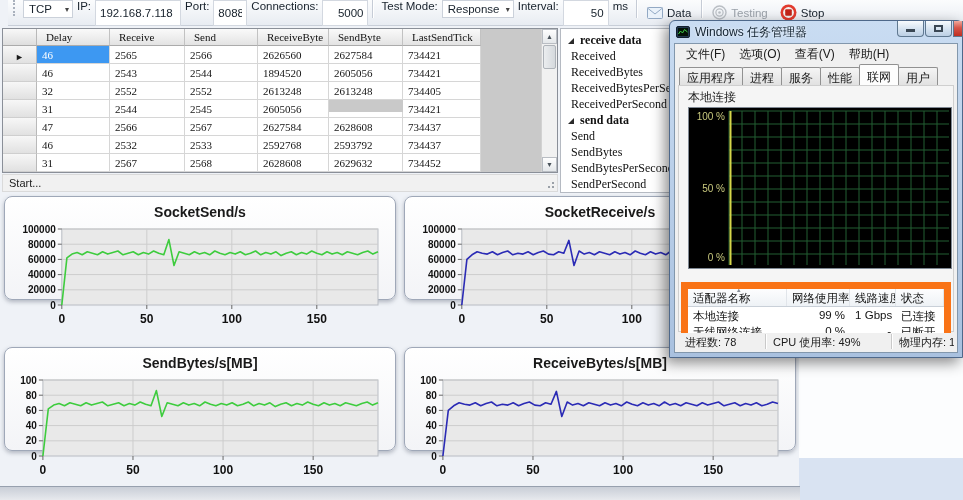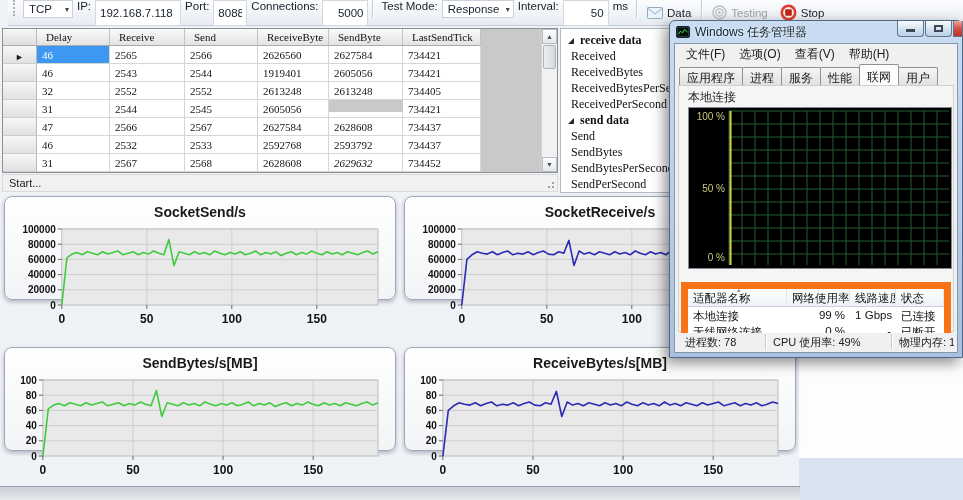--- a/index.html
+++ b/index.html
@@ -203,21 +203,21 @@
           <div class="gcell" style="width: 73px;">2566</div>
           <div class="gcell" style="width: 71px;">2626560</div>
           <div class="gcell" style="width: 74px;">2627584</div>
           <div class="gcell" style="width: 78px;">734421</div>
         </div>
         <div class="grow">
           <div class="grh"></div>
           <div class="gcell" style="width: 73px;">46</div>
           <div class="gcell" style="width: 75px;">2543</div>
           <div class="gcell" style="width: 73px;">2544</div>
-          <div class="gcell" style="width: 71px;">1919401</div>
+          <div class="gcell" style="width: 71px;">1894520</div>
           <div class="gcell" style="width: 74px;">2605056</div>
           <div class="gcell" style="width: 78px;">734421</div>
         </div>
         <div class="grow">
           <div class="grh"></div>
           <div class="gcell" style="width: 73px;">32</div>
           <div class="gcell" style="width: 75px;">2552</div>
           <div class="gcell" style="width: 73px;">2552</div>
           <div class="gcell" style="width: 71px;">2613248</div>
           <div class="gcell" style="width: 74px;">2613248</div>
@@ -249,21 +249,21 @@
           <div class="gcell" style="width: 71px;">2592768</div>
           <div class="gcell" style="width: 74px;">2593792</div>
           <div class="gcell" style="width: 78px;">734437</div>
         </div>
         <div class="grow">
           <div class="grh"></div>
           <div class="gcell" style="width: 73px;">31</div>
           <div class="gcell" style="width: 75px;">2567</div>
           <div class="gcell" style="width: 73px;">2568</div>
           <div class="gcell" style="width: 71px;">2628608</div>
-          <div class="gcell" style="width: 74px; font-style: italic;">2629632</div>
+          <div class="gcell" style="width: 74px;">2629632</div>
           <div class="gcell" style="width: 78px;">734452</div>
         </div>
       </div>
     <div class="vscroll">
       <span class="sbtn">▲</span>
       <span class="sthumb"></span>
       <span class="sbtn sdown">▼</span>
     </div>
   </div>
 

